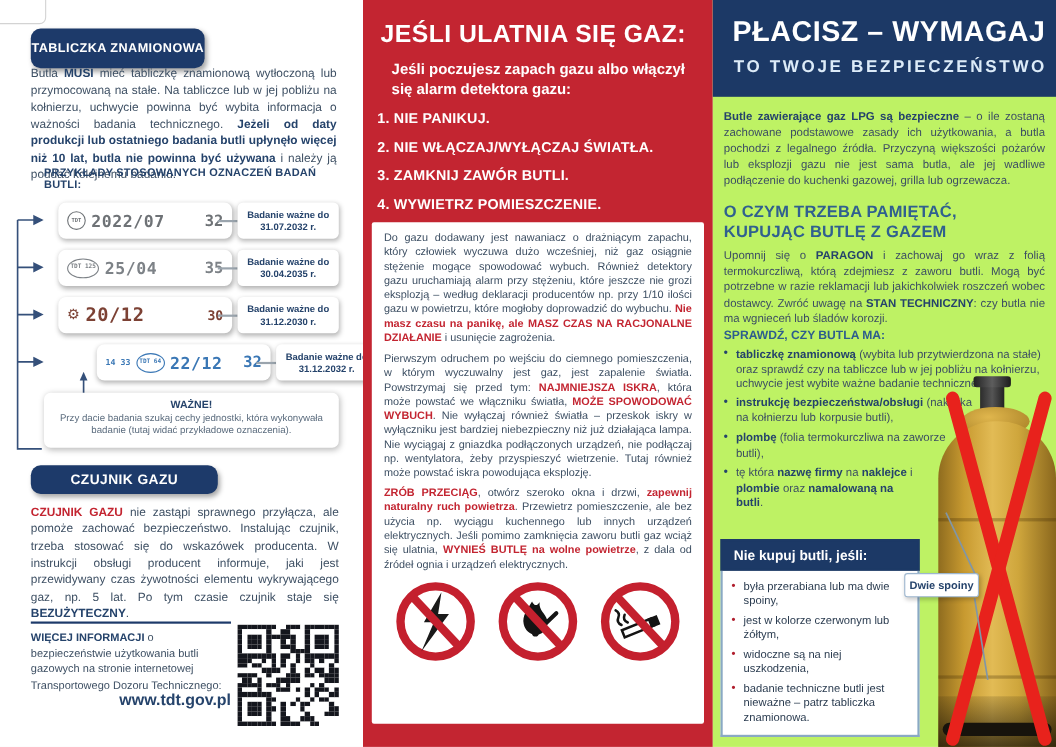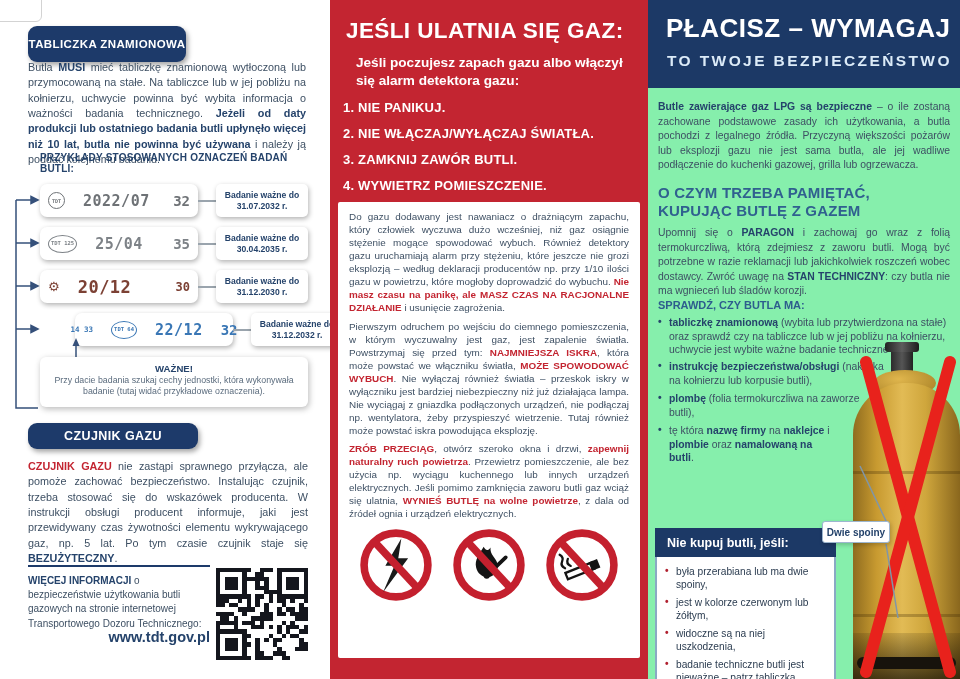--- a/index.html
+++ b/index.html
@@ -22,23 +22,23 @@
   .navy-tab {
     background:#1d3a6a; color:#fff; font-weight:700; font-size:11.5px;
     letter-spacing:.4px; display:flex; align-items:center; justify-content:center;
     border-radius:9px; box-shadow:2px 3px 5px rgba(0,0,0,.35);
   }
   .body-text { font-size:10.8px; line-height:1.42; text-align:justify; color:#3d4f63; }
   .subhead-left { font-size:10px; font-weight:700; color:#25436b; letter-spacing:.2px;padding-left:12px; }
 
   .stamp-row { position:absolute; left:0; width:330px; height:36px; }
   .stamp-box {
-    position:absolute; left:40px; top:0; width:158px; height:33px;
+    position:absolute; left:53px; top:0; width:158px; height:33px;
     background:#fff; border-radius:7px; box-shadow:1px 2px 5px rgba(0,0,0,.3);
-    display:flex; align-items:center; gap:18px; padding:0 8px;
+    display:flex; align-items:center; gap:5px; padding:0 8px;
     font-family:"DejaVu Sans Mono", monospace; font-weight:700;justify-content:center;
   }
   .stamp-code { font-size:15px; letter-spacing:.5px; }
   .stamp-num  { font-size:14px; margin-left:auto; }
   .logo-circle {
     width:17px; height:17px; border:1.6px solid currentColor; border-radius:50%;
     font-size:5px; display:flex; align-items:center; justify-content:center; flex:0 0 auto;
   }
   .logo-oval {
     min-width:26px; height:18px; border:1.6px solid currentColor; border-radius:50%;
@@ -73,33 +73,33 @@
   .mid-title { left:16px; top:18px; font-size:22.5px; font-weight:700; color:#fff; letter-spacing:.4px; }
   .mid-sub { left:26px; top:54px; width:274px; font-size:13.6px; font-weight:700; color:#fff; line-height:1.32; }
   .mid-step { left:13px; font-size:13px; font-weight:700; color:#fff; letter-spacing:.2px; }
   .mid-box { left:8px; top:202px; width:302px; height:456px; background:#fff;
     border-radius:2px; padding:9px 11px 6px; }
   .mid-box p { font-size:9.9px; line-height:1.31; text-align:justify; color:#3d4f63; margin-bottom:6px; }
   .icon-row { display:flex; justify-content:space-around; align-items:center; margin-top:2px; }
   .icon-row svg { width:76px; height:76px; }
 
   
-  #right { left:648px; top:0; width:312px; height:679px; background:#86efac; }
+  #right { left:648px; top:0; width:312px; height:679px; background:#bef264; }
   .right-header { left:0; top:0; width:312px; height:88px; background:#1c3966; }
   .rh1 { left:18px; top:13px; font-size:26px; font-weight:700; color:#fff; letter-spacing:.5px; }
   .rh2 { left:19px; top:52px; font-size:15.5px; font-weight:700; color:#dcebf8; letter-spacing:2.4px; }
   .right-p { font-size:10.4px; line-height:1.4; text-align:justify; color:#3d4f63; }
   .right-h2 { left:10px; top:184px; width:280px; font-size:15px; font-weight:700;
     color:#30608f; line-height:1.18; letter-spacing:.2px; }
   .right-h3 { left:10px; top:299px; font-size:11px; font-weight:700; color:#2d5d8d; }
   .rbull { position:absolute; left:10px; font-size:10.4px; line-height:1.3; color:#3d4f63; padding-left:11px; }
   .rbull::before { content:"•"; position:absolute; left:0; top:-1px; color:#25436b; font-weight:700; }
   .warn-box { left:7px; top:490px; width:181px; }
   .warn-head { background:#1c3966; color:#fff; font-size:12.5px; font-weight:700;
-    padding:6px 10px 5px; border:2px solid #1c3966;margin-top:38px; }
+    padding:6px 10px 5px; border:2px solid #1c3966; }
   .warn-body { background:#fff; border:2px solid #8aa9c4; border-top:none; padding:8px 8px 9px; }
   .warn-li { position:relative; padding-left:11px; font-size:10.2px; line-height:1.28;
     color:#2b3c50; margin-bottom:5px; }
   .warn-li::before { content:"•"; position:absolute; left:0; top:-1px; color:#b01f2e; font-weight:700; }
   .callout { left:174px; top:521px; width:68px; height:22px; background:#fff;
     border:1px solid #9db6cf; border-radius:3px; box-shadow:1px 2px 4px rgba(0,0,0,.2);
     display:flex; align-items:center; justify-content:center;
     font-size:10px; font-weight:700; color:#25436b; }
 
   

